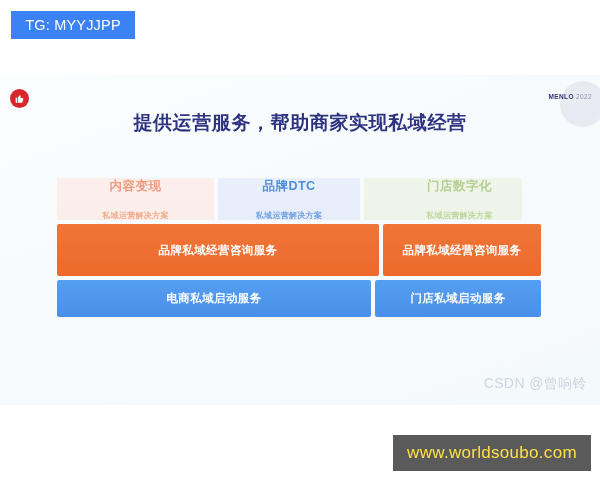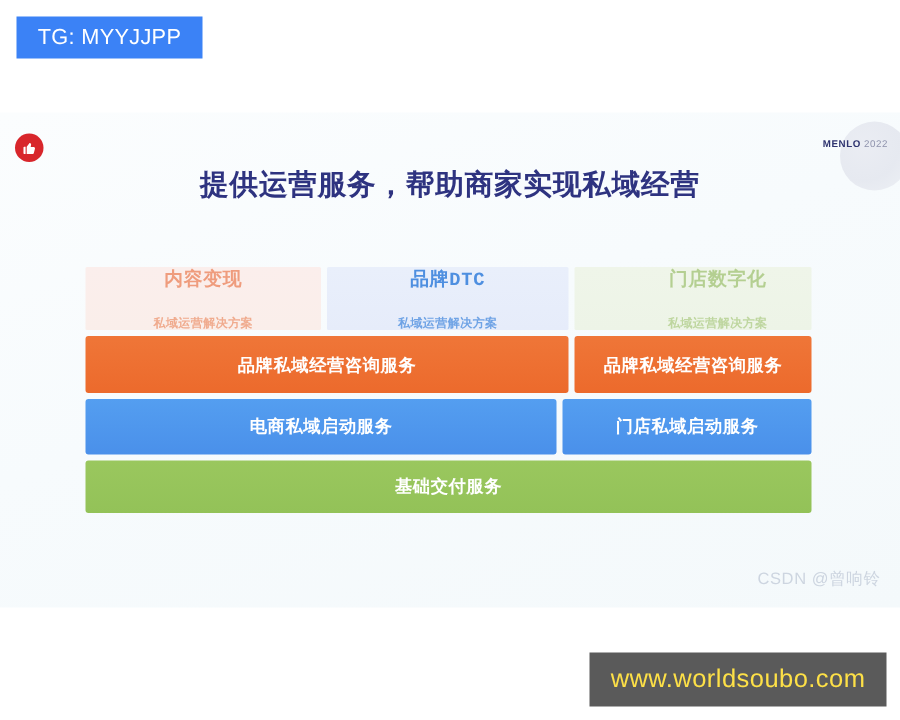--- a/index.html
+++ b/index.html
@@ -144,36 +144,35 @@
 
   .head-pink {
     background: linear-gradient(180deg, #fbeeec 0%, #faeeea 100%);
     width: 157px;
   }
   .head-pink .cell-head-title { color: #ef9c7d; }
   .head-pink .cell-head-sub   { color: #f0ab8e; }
 
   .head-blue {
     background: linear-gradient(180deg, #e9effb 0%, #e6ecfa 100%);
-    width: 161px;
-    font-family: Liberation Mono, monospace;
+    width: 142px;
   }
   .head-blue .cell-head-title { color: #4e8fe0; }
   .head-blue .cell-head-sub   { color: #6fa3e5; }
 
   .head-green {
     background: linear-gradient(180deg, #eff5e9 0%, #edf4e7 100%);
     width: 158px;
     padding-left: 33px;
   }
   .head-green .cell-head-title { color: #b4cf91; }
   .head-green .cell-head-sub   { color: #bed69f; }
 
   
-  .row-orange { height: 38px; border-radius: 14px; }
+  .row-orange { height: 52px; border-radius: 14px; }
   .orange-wide {
     width: 322px;
     background: linear-gradient(180deg, #ef7638 0%, #ec6a2c 100%);
   }
   .orange-narrow {
     width: 158px;
     background: linear-gradient(180deg, #ef7638 0%, #ec6a2c 100%);
   }
 
   
@@ -192,21 +191,21 @@
   .green-full {
     width: 484px;
     background: linear-gradient(180deg, #9ac75e 0%, #93c258 100%);
   }
 
   
   .csdn-mark {
     position: absolute;
     right: 13px;
     bottom: 12px;
-    font-size: 11px;
+    font-size: 14px;
     color: #cdd5e0;
     letter-spacing: 0.4px;
     white-space: nowrap;
   }
 
   
   .url-banner {
     position: absolute;
     right: 9px;
     bottom: 9px;
@@ -261,23 +260,20 @@
     <div class="row row-orange">
       <div class="cell orange-wide">品牌私域经营咨询服务</div>
       <div class="cell orange-narrow">品牌私域经营咨询服务</div>
     </div>
 
     <div class="row row-blue">
       <div class="cell blue-wide">电商私域启动服务</div>
       <div class="cell blue-narrow">门店私域启动服务</div>
     </div>
 
-    <div class="row row-green">
-      <div class="cell green-full">基础交付服务</div>
-    </div>
 
   </div>
 
   <div class="csdn-mark">CSDN @曾响铃</div>
 
 </div>
 
 <div class="url-banner">www.worldsoubo.com</div>
 
 </body></html>

